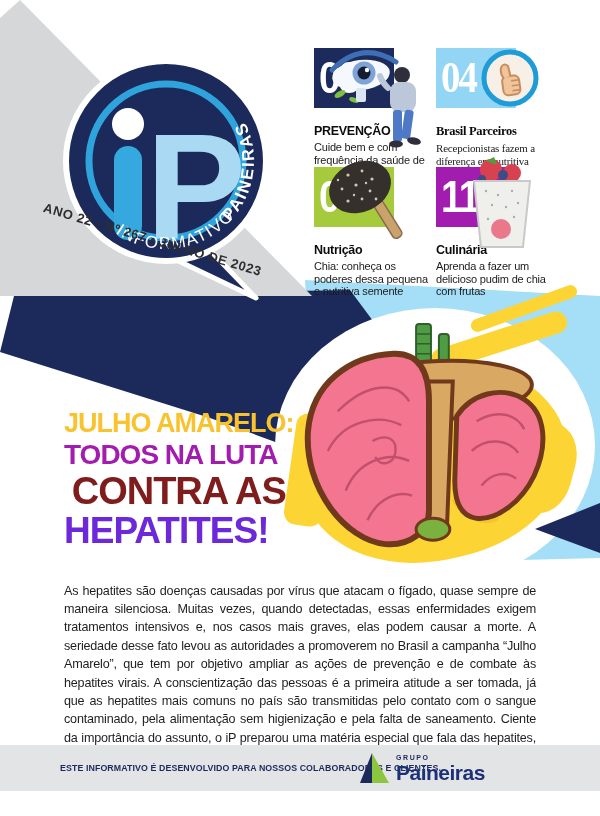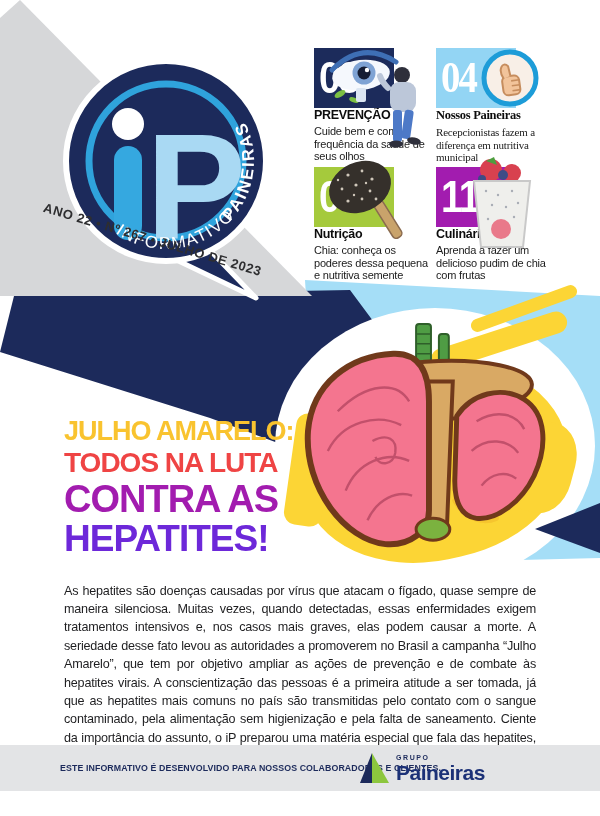--- a/index.html
+++ b/index.html
@@ -33,27 +33,27 @@
   .cell.p3{left:314px;top:167px;}
   .cell.p4{left:436px;top:167px;}
   .num-box{position:relative;width:80px;height:60px;}
   .c1 .num-box{background:#1C2B5B;}
   .c2 .num-box{background:#93D5F4;}
   .c3 .num-box{background:#A5CA3C;}
   .c4 .num-box{background:#a21caf;}
   .box-num{position:absolute;left:5px;top:50%;transform:translateY(-50%) scaleX(.88);transform-origin:left center;
     font-size:44px;line-height:1;font-weight:700;color:#fff;letter-spacing:-2px;z-index:2;}
   .illus{position:absolute;z-index:3;}
-  .cell-title{margin-top:0;font-size:12.5px;font-weight:700;color:#0c0c0c;letter-spacing:-.3px;}
+  .cell-title{margin-top:16px;font-size:12.5px;font-weight:700;color:#0c0c0c;letter-spacing:-.3px;}
   .cell-desc{margin-top:3px;font-size:11px;line-height:12.6px;color:#1b1b1b;letter-spacing:-.2px;}
   
-  .headline{position:absolute;left:64px;top:408px;font-weight:700;letter-spacing:-1px;z-index:6;margin-top:8px;}
+  .headline{position:absolute;left:64px;top:408px;font-weight:700;letter-spacing:-1px;z-index:6;}
   .hl1{font-size:27px;line-height:31px;color:#F9C32F;}
-  .hl2{font-size:28px;line-height:32px;color:#ef4444;}
-  .hl3{font-size:38px;line-height:40px;color:#a21caf;}
+  .hl2{font-size:28px;line-height:32px;color:#a21caf;}
+  .hl3{font-size:38px;line-height:40px;color:#7f1d1d;text-align:center;}
   .hl4{font-size:37px;line-height:40px;color:#6d28d9;}
   
   .article{position:absolute;left:64px;top:569px;width:472px;font-size:12.6px;line-height:18.4px;
     text-align:justify;color:#1e1e20;letter-spacing:-.2px;z-index:6;}
   .page-badge{display:inline-block;background:#1C2A5B;color:#fff;padding:1px 8px 3px 8px;margin-left:6px;
     transform:translateY(3px);white-space:nowrap;}
   .page-badge .lbl{font-size:11px;}
   .page-badge .num{font-size:15px;font-weight:700;margin-left:4px;}
   
   .footer{position:absolute;left:0;top:745px;width:600px;height:46px;background:#E3E4E6;z-index:7;}
@@ -153,21 +153,21 @@
       <svg class="illus" style="right:-26px;top:0px;overflow:visible" width="64" height="64" viewBox="0 0 64 64">
         <circle cx="32" cy="30" r="26" fill="#F8EFE7" stroke="#1D9CD8" stroke-width="5"></circle>
         <g transform="rotate(-8 32 32)">
           <rect x="24" y="28" width="17" height="19" rx="5" fill="#F2C49B" stroke="#C68D5E" stroke-width="2"></rect>
           <path d="M26,30 C21,20 27,12 32,18 L33,28" fill="#F2C49B" stroke="#C68D5E" stroke-width="2" stroke-linejoin="round"></path>
           <path d="M41,33 h-8 M41,38 h-8 M41,43 h-8" stroke="#C68D5E" stroke-width="1.6"></path>
         </g>
       </svg>
       <div class="box-num">04</div>
     </div>
-    <div class="cell-title">Nossos Paineiras</div>
+    <div class="cell-title">Brasil Parceiros</div>
     <div class="cell-desc">Recepcionistas fazem a diferença em nutritiva municipal</div>
   </div>
 
   <div class="cell p3 c3">
     <div class="num-box">
       <svg class="illus" style="right:-16px;top:-14px;overflow:visible" width="92" height="88" viewBox="0 0 92 88">
         <rect x="56" y="48" width="10" height="42" rx="4" fill="#C9A36B" stroke="#8A6B4F" stroke-width="1.5" transform="rotate(-32 61 52)"></rect>
         <ellipse cx="42" cy="34" rx="32" ry="25" fill="#35302B" transform="rotate(-24 42 34)"></ellipse>
         <g fill="#CFC7BA">
           <circle cx="30" cy="22" r="1.6"></circle>

